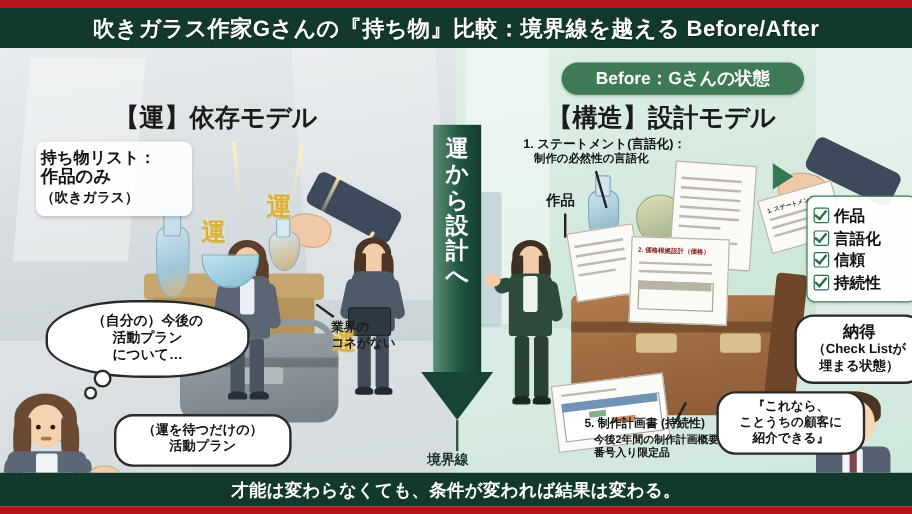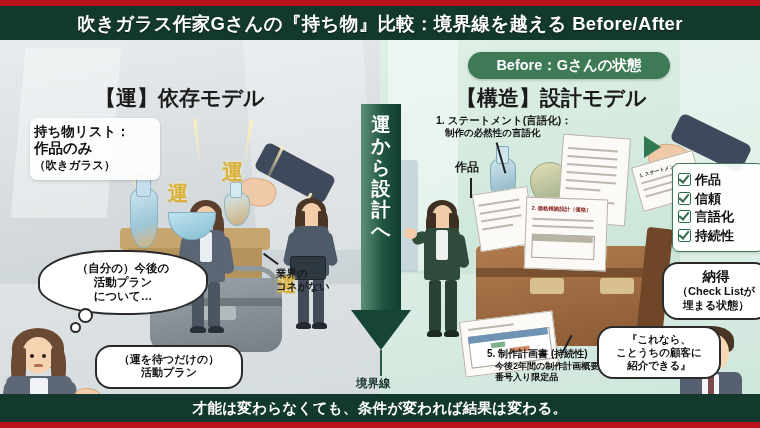--- a/index.html
+++ b/index.html
@@ -356,25 +356,25 @@
   </div>
   <div style="position:absolute;left:566px;top:334px;width:1.6px;height:20px;background:#222;transform:rotate(28deg);z-index:20;"></div>
 
   <div class="check">
     <div class="row">
       <span class="bx"></span>
       <span>作品</span>
     </div>
     <div class="row">
       <span class="bx"></span>
-      <span>信頼</span>
+      <span>言語化</span>
     </div>
     <div class="row">
       <span class="bx"></span>
-      <span>言語化</span>
+      <span>信頼</span>
     </div>
     <div class="row">
       <span class="bx"></span>
       <span>持続性</span>
     </div>
   </div>
 
   <div class="bub round b-nattoku">
     <div class="big">納得</div>
     <div>（Check Listが</div>

